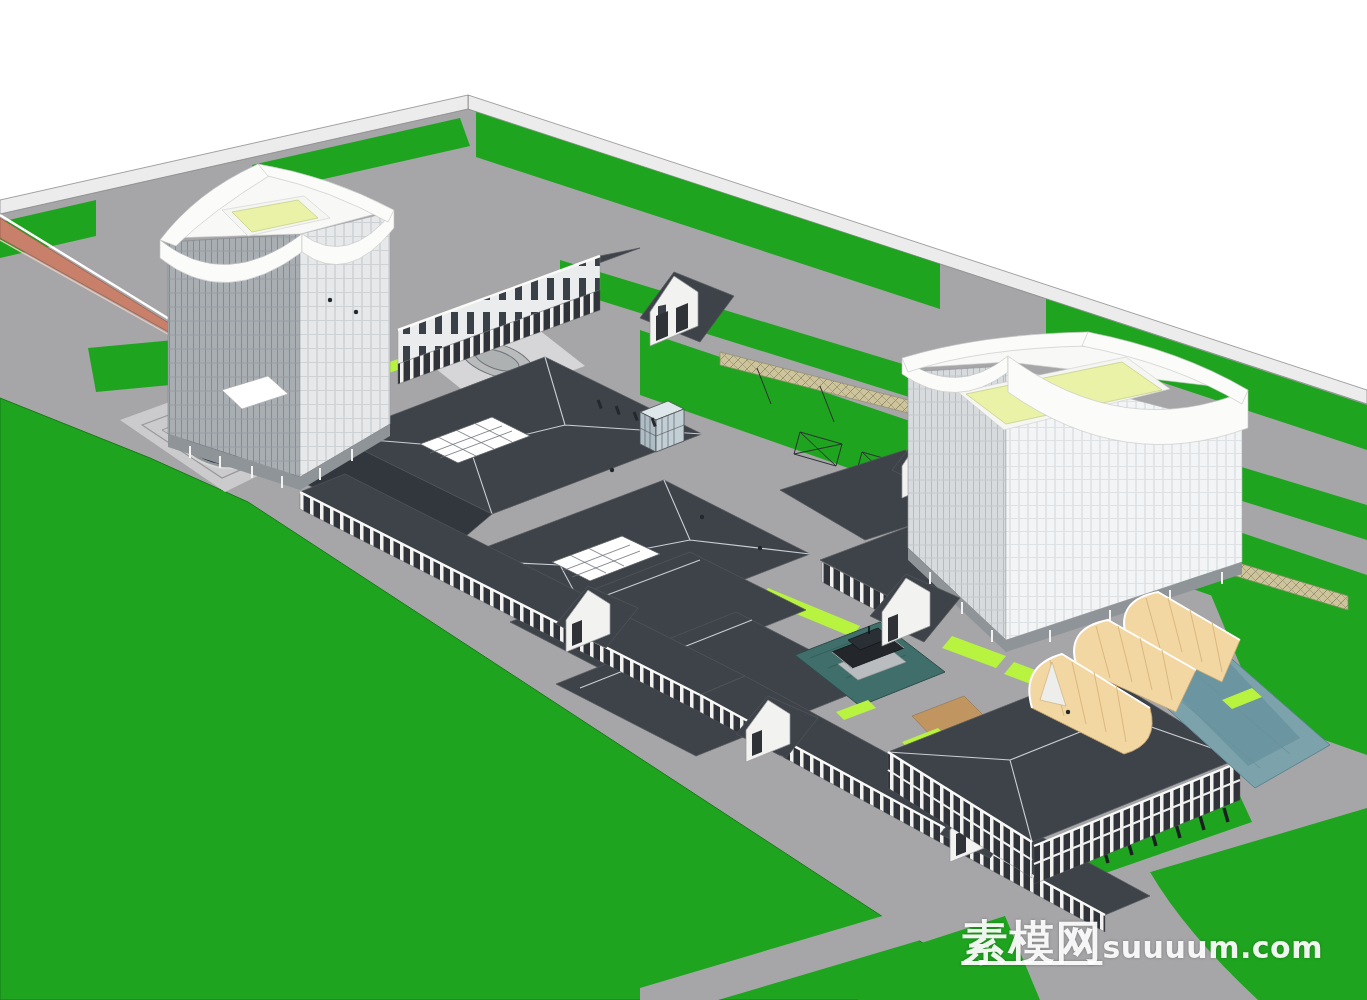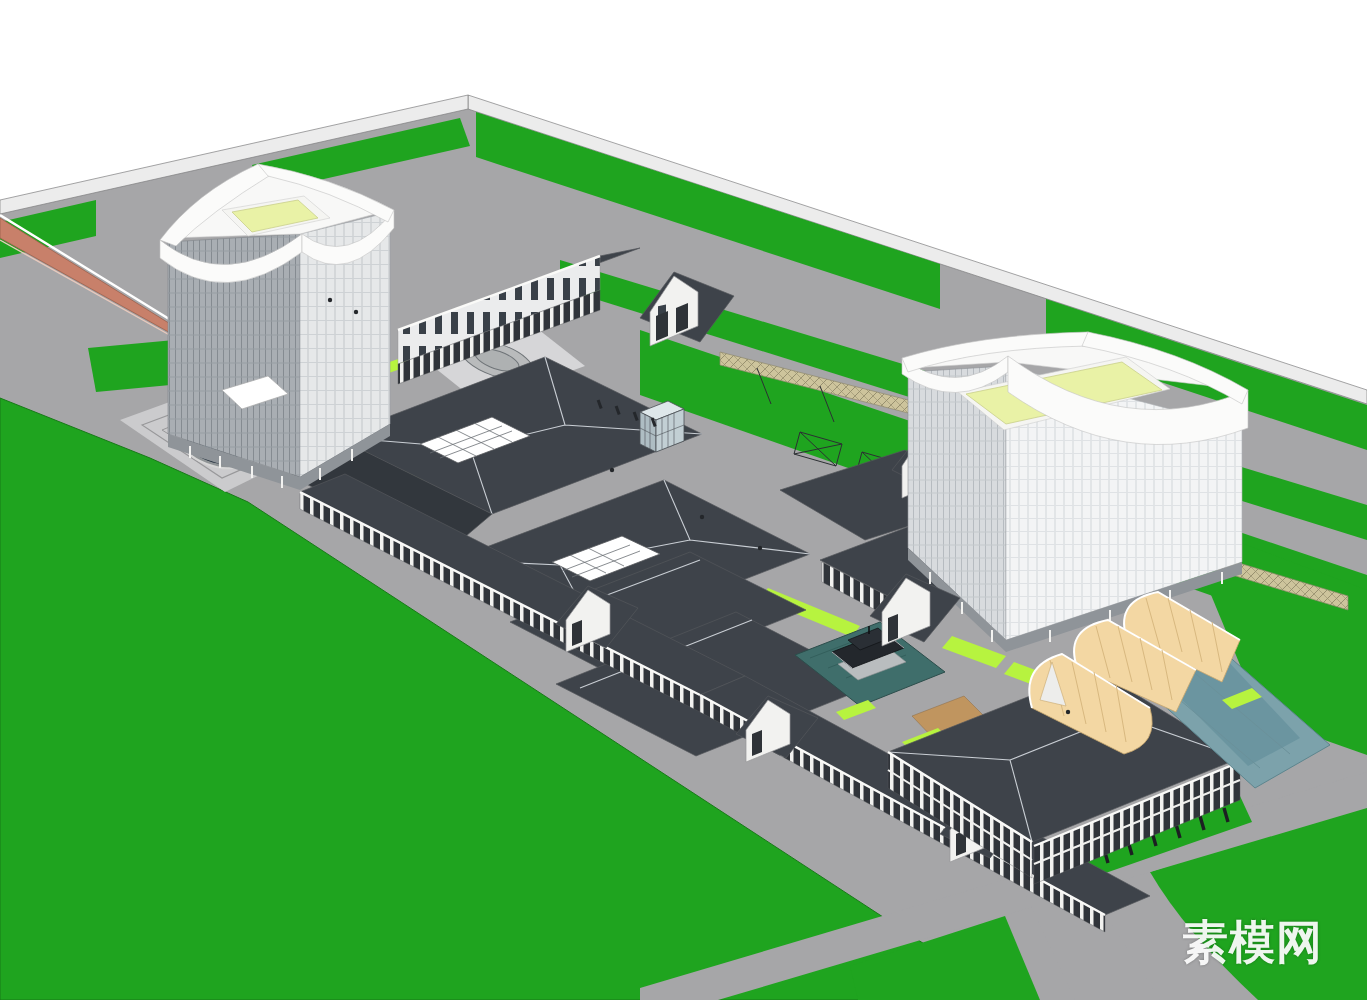--- a/index.html
+++ b/index.html
@@ -39,21 +39,21 @@
   .garden {fill:var(--roof_garden);stroke:#c9cf8a;stroke-width:.8;}
   .gwall  {fill:#f5f5f2;stroke:#cfcfcf;stroke-width:.6;}
   .t1sw{fill:url(#pt1sw);stroke:#7f858a;stroke-width:.6;}
   .t1se{fill:url(#pt1se);stroke:#9aa0a4;stroke-width:.6;}
   .t2sw{fill:url(#pt2sw);stroke:#8d9196;stroke-width:.6;}
   .t2se{fill:url(#pt2se);stroke:#aeb2b6;stroke-width:.6;}
   .baseb{fill:#8f9499;}
   .watermark{position:absolute;right:44px;bottom:26px;display:flex;align-items:baseline;
              color:rgba(255,255,255,.93);text-shadow:0 0 3px rgba(0,0,0,.28);
              font-weight:bold;letter-spacing:1px;white-space:nowrap;}
-  .watermark .cjk{font-size:46px;}
+  .watermark .cjk{font-size:46px;text-decoration:underline;}
   .watermark .latin{font-size:30px;letter-spacing:.5px;}
 </style>
 </head>
 <body>
 
 <div class="stage">
 <svg width="1367" height="1000" viewBox="0 0 1367 1000">
   <defs>
     <pattern id="pt1sw" width="6" height="14" patternUnits="userSpaceOnUse">
       <rect width="6" height="14" fill="#A9AEB3"></rect>
@@ -368,14 +368,15 @@
         <circle cx="1068" cy="712" r="2.2"></circle>
     <rect x="598" y="400" width="3" height="9" transform="rotate(-20 599 404)"></rect>
     <rect x="616" y="406" width="3" height="9" transform="rotate(-20 617 410)"></rect>
     <rect x="634" y="412" width="3" height="9" transform="rotate(-20 635 416)"></rect>
     <rect x="652" y="418" width="3" height="9" transform="rotate(-20 653 422)"></rect>
   </g>
 </svg>
 
 <div class="watermark">
   <span class="cjk">素模网</span>
+      <span class="latin">suuuum.com</span>
 </div>
 </div>
 
 </body></html>

